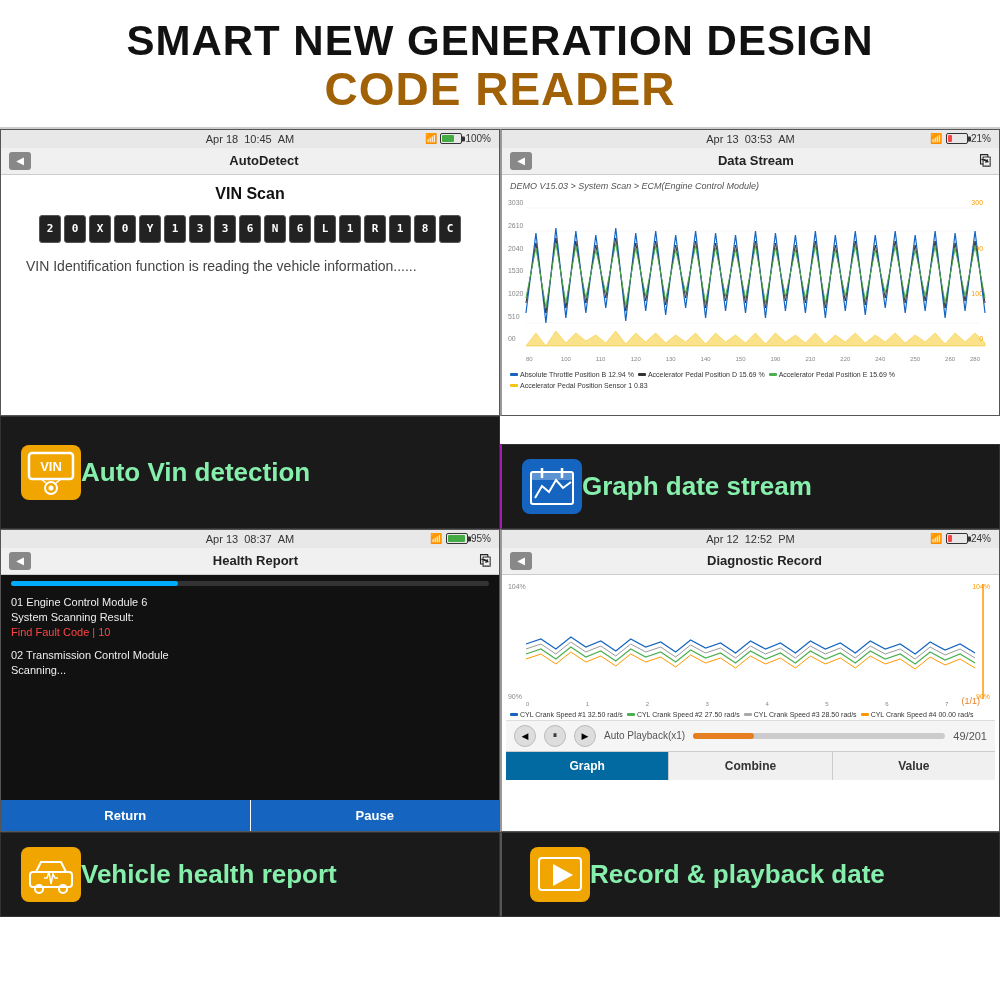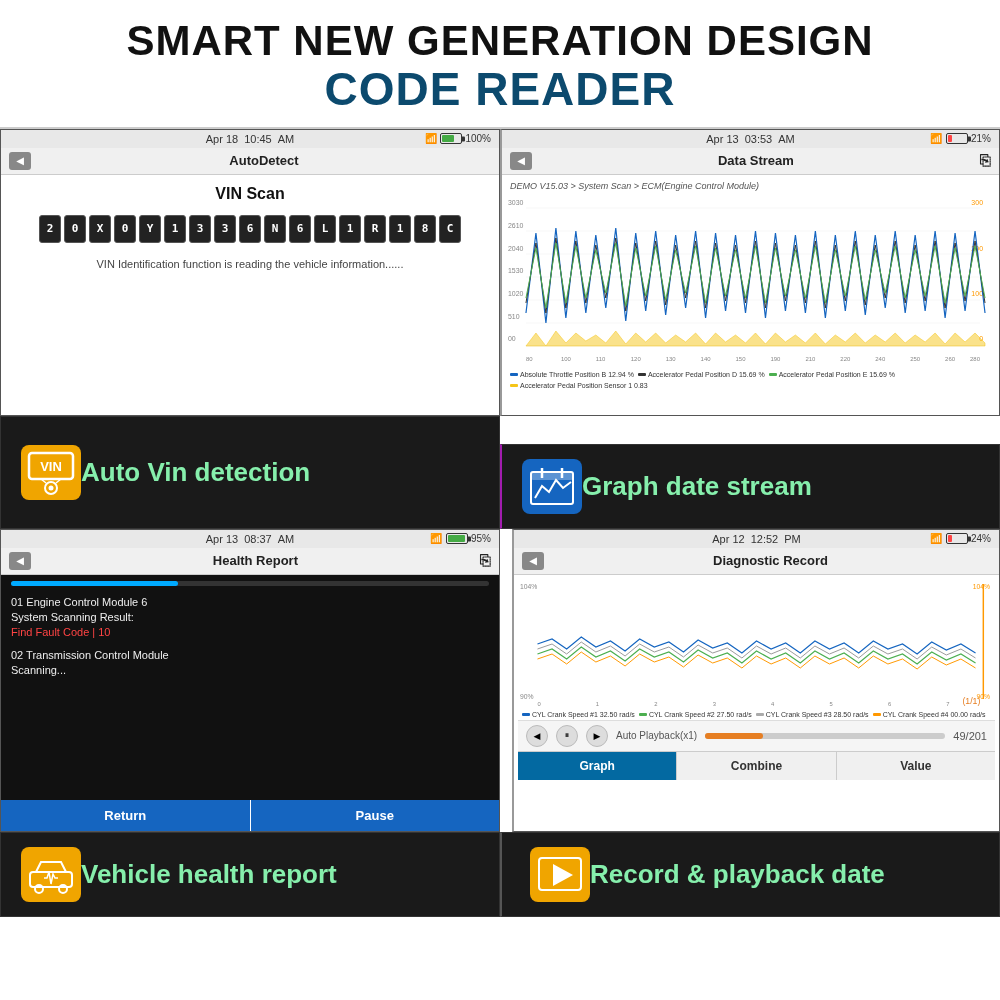--- a/index.html
+++ b/index.html
@@ -21,21 +21,21 @@
       font-size: 42px;
       font-weight: 900;
       color: #111;
       letter-spacing: 1px;
       text-transform: uppercase;
       line-height: 1.1;
     }
     .header-line2 {
       font-size: 46px;
       font-weight: 900;
-      color: #0c4a6e;
+      color: #a16207;
       letter-spacing: 1px;
       text-transform: uppercase;
       line-height: 1.1;
     }
 
     
     .main-grid {
       display: grid;
       grid-template-columns: 1fr 1fr;
       grid-template-rows: auto auto auto auto;
@@ -154,22 +154,21 @@
       width: 22px;
       height: 28px;
       display: flex;
       align-items: center;
       justify-content: center;
       font-size: 11px;
       font-weight: bold;
       font-family: monospace;
     }
     .vin-desc {
-      text-align: center;
-      font-size: 11px;
+      font-size: 14px;
       color: #444;
       padding: 0 10px;
     }
 
     
     .datastream-content {
       background: #fff;
       padding: 4px;
       min-height: 240px;
     }
@@ -545,21 +544,21 @@
         <div class="health-line">02 Transmission Control Module</div>
         <div class="health-line">Scanning...</div>
       </div>
       <div class="health-bottom-btns">
         <button class="health-btn">Return</button>
         <button class="health-btn">Pause</button>
       </div>
     </div>
   </div>
 
-  <div class="screen-panel light" style="border-left:2px solid #999;margin-left:12px;">
+  <div class="screen-panel light" style="border-left:2px solid #999;">
     <div class="status-bar">
       <span>Apr 12</span>
       <span>12:52</span>
       <span>PM</span>
       <div class="icons">
         <span class="wifi-icon">📶</span>
         <div class="battery-icon">
           <div class="battery-fill" style="width:24%; background:#ff4444;"></div>
         </div>
         <span style="font-size:10px">24%</span>

